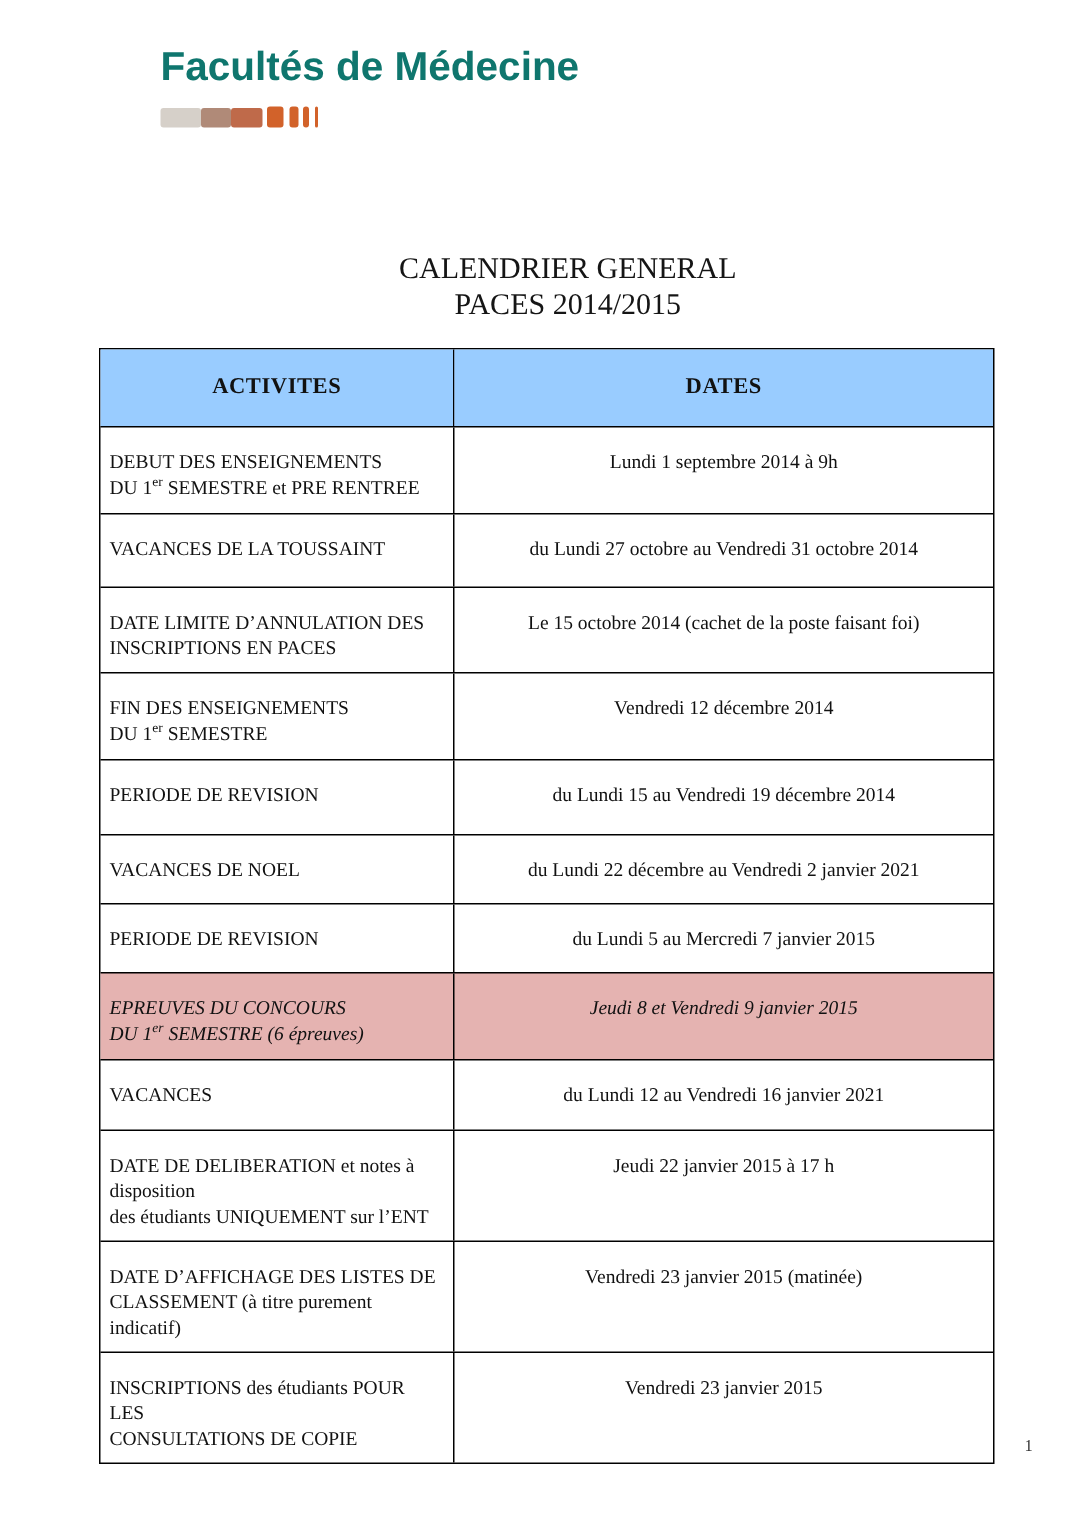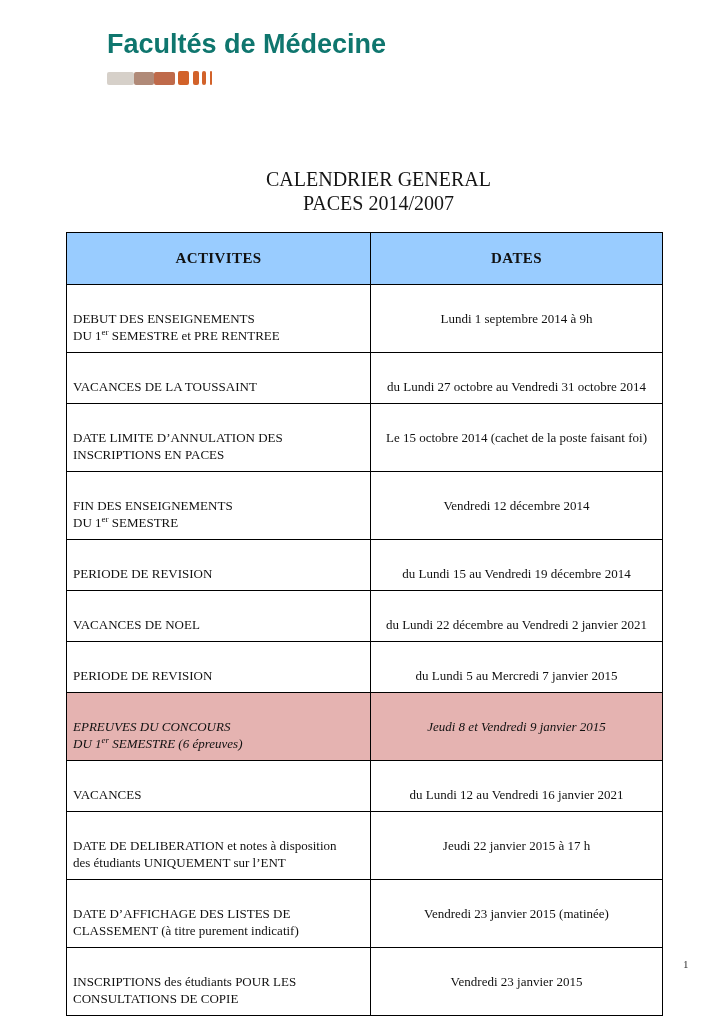--- a/index.html
+++ b/index.html
@@ -50,23 +50,23 @@
     position: absolute;
     left: 66px;
     top: 232px;
     width: 597px;
     border: 1.5px solid #000000;
     font-size: 13px;
     line-height: 17px;
   }
   .trow { display: flex; border-top: 1px solid #000000; }
   .trow:first-child { border-top: none; }
-  .cell { padding: 25px 8px 8px 6px; }
+  .cell { padding: 14px 8px 8px 6px; }
   .cell.act {
-    width: 304px;
+    width: 236px;
     border-right: 1.5px solid #000000;
   }
   .cell.date {
     flex: 1;
     text-align: center;
     padding-left: 6px;
     padding-right: 6px;
   }
   .thead { min-height: 51px; }
   .thead .cell {
@@ -105,21 +105,21 @@
       <span class="seg s3" style="background-color: rgb(191, 106, 74);"></span>
       <span class="seg s4" style="background-color: rgb(210, 98, 42);"></span>
       <span class="seg s5" style="background-color: rgb(210, 98, 42);"></span>
       <span class="seg s6" style="background-color: rgb(210, 98, 42);"></span>
       <span class="seg s7" style="background-color: rgb(210, 98, 42);"></span>
     </div>
   </div>
 
   <div class="doc-title">
     <div>CALENDRIER GENERAL</div>
-    <div>PACES 2014/2007</div>
+    <div>PACES 2014/2015</div>
   </div>
 
   <div class="cal-table">
 
     <div class="trow thead">
       <div class="cell act" style="background-color: rgb(153, 204, 255);">ACTIVITES</div>
       <div class="cell date" style="background-color: rgb(153, 204, 255);">DATES</div>
     </div>
 
     <div class="trow" style="min-height:58px">

